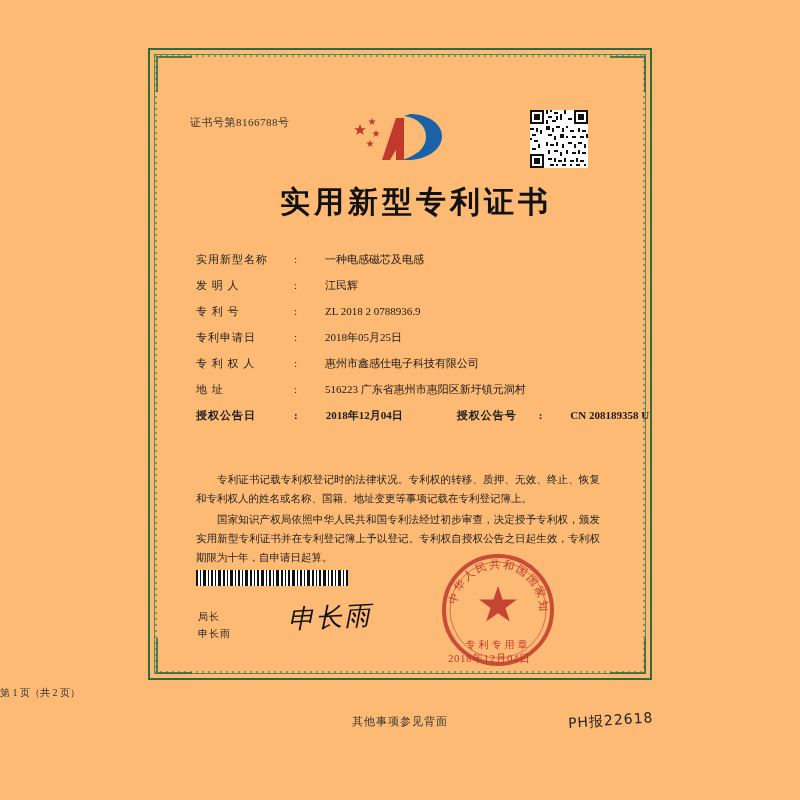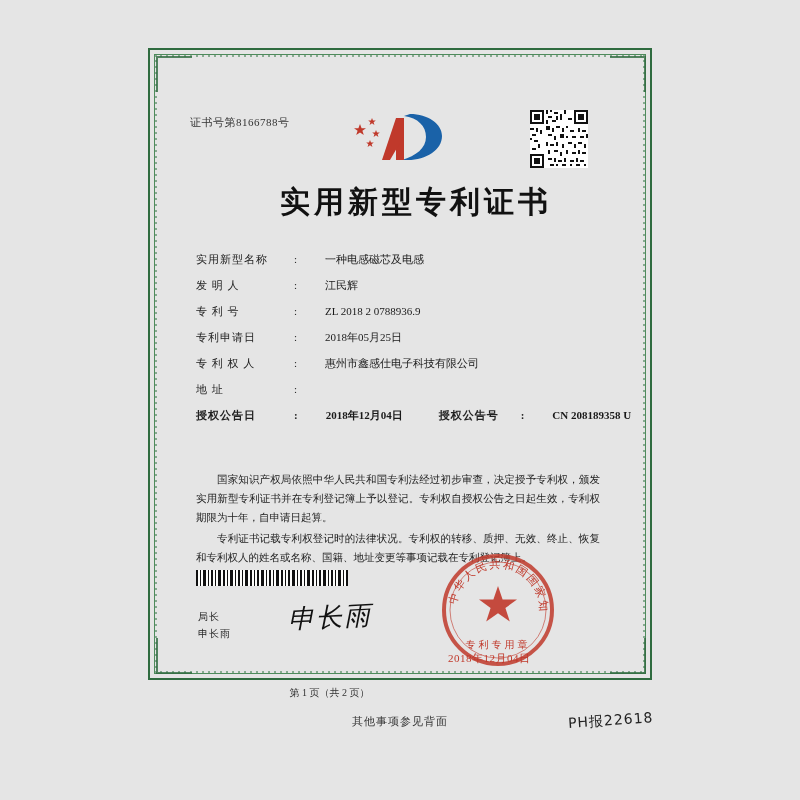--- a/index.html
+++ b/index.html
@@ -14,21 +14,21 @@
     color: #2b2b2b;
     position: relative;
     overflow: hidden;
   }
 
   .page {
     position: absolute;
     left: 0; top: 0;
     width: 800px;
     height: 800px;
-    background: #e5e5e5;
+    background: #fdba74;
   }
 
   
   .border-outer {
     position: absolute;
     left: 148px;
     top: 48px;
     width: 504px;
     height: 632px;
     border: 2px solid #2f6b3f;
@@ -138,21 +138,21 @@
     font-size: 11px;
     color: #1a1a1a;
     text-align: center;
   }
   .row-two {
     display: flex;
     align-items: baseline;
     font-weight: bold;
   }
   .row-two .second-label {
-    margin-left: 16px;
+    margin-left: 34px;
     letter-spacing: 1px;
     text-align: center;
   }
 
   .body-text {
     position: absolute;
     left: 196px;
     top: 470px;
     width: 404px;
     font-size: 10.5px;
@@ -206,21 +206,20 @@
     font-style: italic;
     letter-spacing: 2px;
     transform: rotate(-3deg);
   }
 
   .page-no {
     position: absolute;
     left: 0;
     top: 686px;
     width: 659px;
-    text-align: center;
     font-size: 10px;
     color: #333;
   }
   .footnote {
     position: absolute;
     left: 0;
     top: 714px;
     width: 800px;
     text-align: center;
     font-size: 11px;
@@ -375,34 +374,35 @@
       <span class="field-value">2018年05月25日</span>
     </div>
     <div class="field-row">
       <span class="field-label">专 利 权 人</span>
       <span style="margin-right:8px">:</span>
       <span class="field-value">惠州市鑫感仕电子科技有限公司</span>
     </div>
     <div class="field-row">
       <span class="field-label">地 址</span>
       <span style="margin-right:8px">:</span>
+      <span class="field-value">516223 广东省惠州市惠阳区新圩镇元洞村</span>
     </div>
     <div class="field-row row-two">
       <span class="field-label">授权公告日</span>
       <span style="margin-right:8px">:</span>
       <span class="field-value">2018年12月04日</span>
       <span class="second-label">授权公告号</span>
       <span style="margin:0 8px 0 2px">:</span>
       <span class="field-value">CN 208189358 U</span>
     </div>
   </div>
 
   <div class="body-text">
+    <p>专利证书记载专利权登记时的法律状况。专利权的转移、质押、无效、终止、恢复和专利权人的姓名或名称、国籍、地址变更等事项记载在专利登记簿上。</p>
     <p>国家知识产权局依照中华人民共和国专利法经过初步审查，决定授予专利权，颁发实用新型专利证书并在专利登记簿上予以登记。专利权自授权公告之日起生效，专利权期限为十年，自申请日起算。</p>
-    <p>专利证书记载专利权登记时的法律状况。专利权的转移、质押、无效、终止、恢复和专利权人的姓名或名称、国籍、地址变更等事项记载在专利登记簿上。</p>
   </div>
 
   <div class="barcode">
     <svg viewBox="0 0 152 16" width="152" height="16" shape-rendering="crispEdges">
       <rect width="152" height="16" fill="#fdfdfb"></rect>
       <g fill="#111">
         <rect x="0" y="0" width="2" height="16"></rect>
           <rect x="4" y="0" width="1" height="16"></rect>
         <rect x="7" y="0" width="3" height="16"></rect>
           <rect x="12" y="0" width="1" height="16"></rect>

